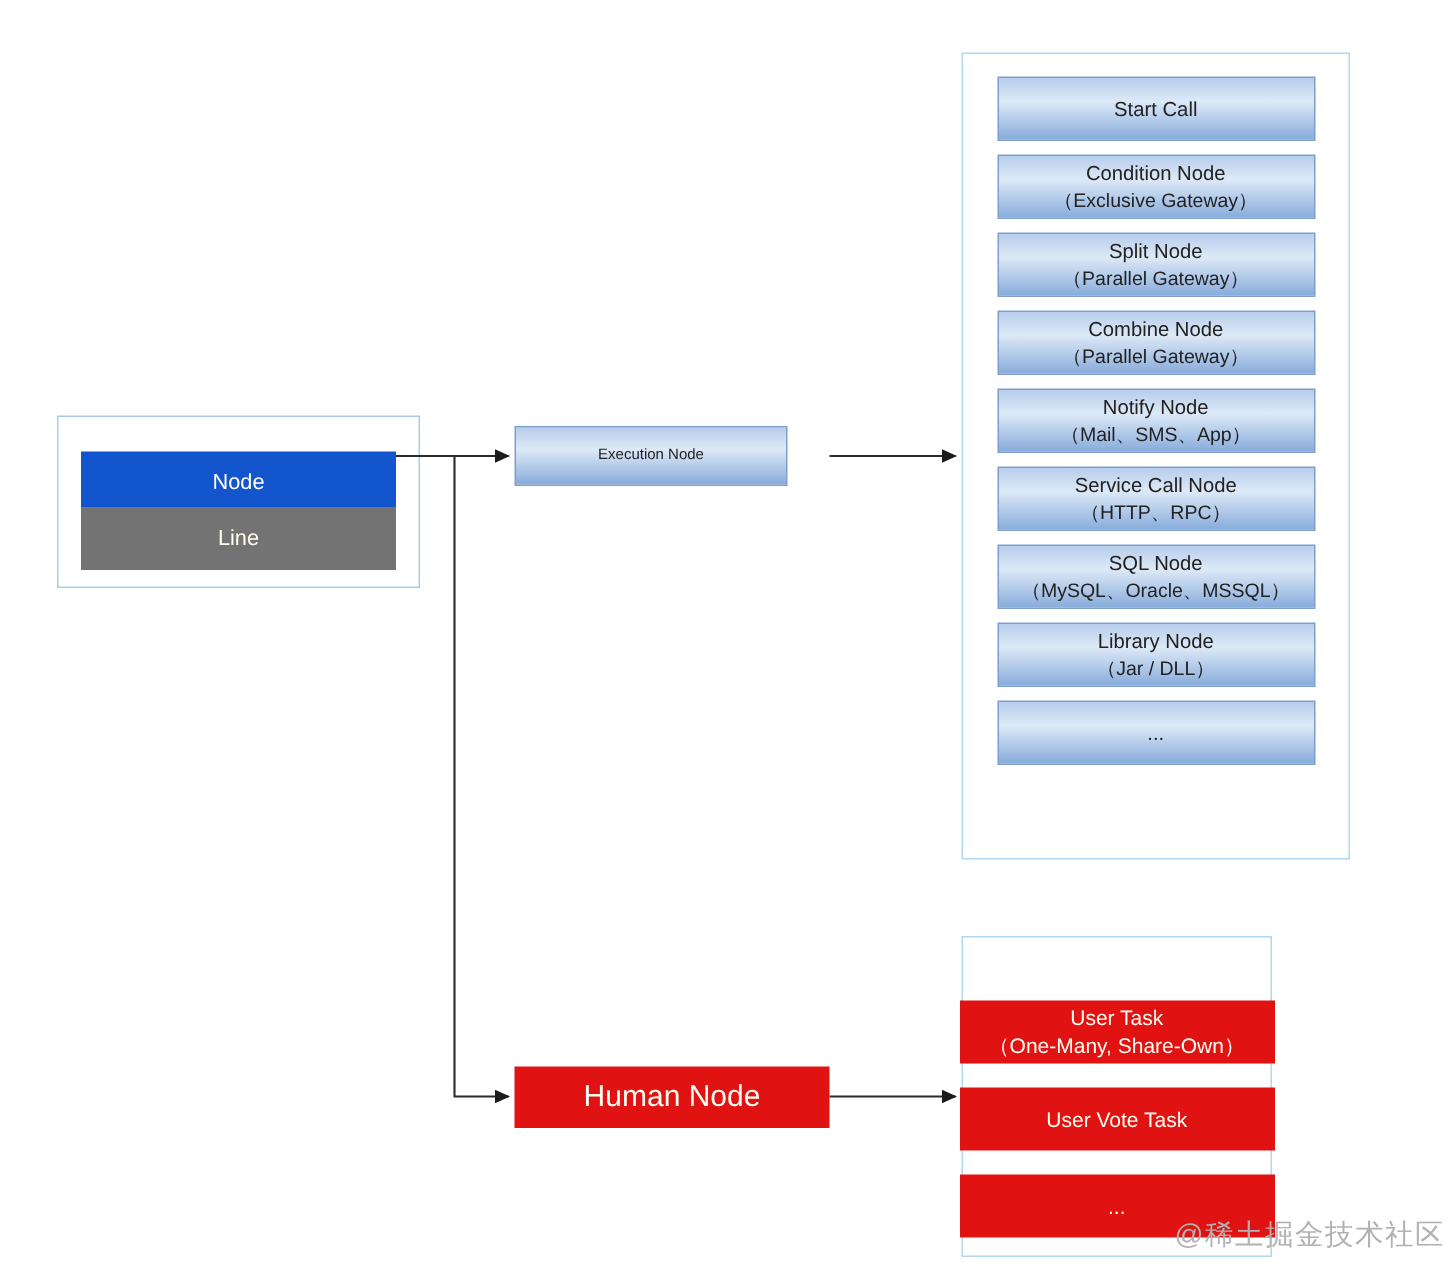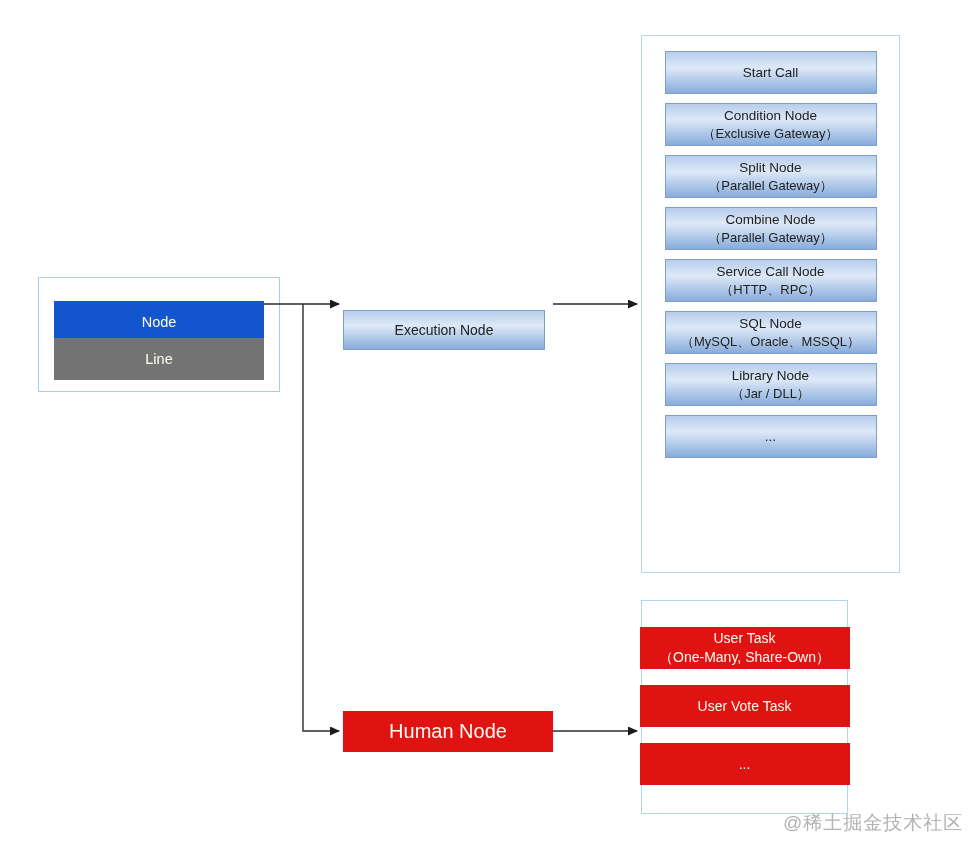--- a/index.html
+++ b/index.html
@@ -24,42 +24,42 @@
   .line-box{top:338px;height:42px;background:#737373;}
 
   
   .bluegrad{
     background:linear-gradient(180deg,#b7cdeb 0%,#dde9f7 38%,#88acdb 100%);
     border:1px solid #7e9ecb;
     color:#222222;
     display:flex;flex-direction:column;align-items:center;justify-content:center;
     text-align:center;line-height:1.32;white-space:nowrap;
   }
-  .exec-node{left:343px;top:284px;width:202px;height:40px;font-size:14px;margin-top:26px;}
+  .exec-node{left:343px;top:284px;width:182px;height:40px;font-size:10px;}
   .human-node{
     left:343px;top:711px;width:210px;height:41px;background:#e01212;
     display:flex;align-items:center;justify-content:center;
     color:#fffdf2;font-size:20px;
   }
 
   
   .exec-panel{
     left:641px;top:35px;width:259px;height:538px;
     border:1px solid #b0d6f0;background:#ffffff;
     display:flex;flex-direction:column;align-items:center;
     padding-top:15px;gap:9px;
   }
   .exec-panel .bluegrad{width:210px;min-height:41px;font-size:13px;flex:none;}
   .exec-panel .bluegrad .title{font-size:13.5px;}
 
   .human-panel{
-    left:641px;top:600px;width:207px;height:214px;
+    left:641px;top:624px;width:207px;height:214px;
     border:1px solid #b0d6f0;background:#ffffff;
     display:flex;flex-direction:column;align-items:center;
-    padding-top:26px;gap:16px;
+    padding-top:42px;gap:16px;
   }
   .red-box{
     width:210px;min-height:42px;background:#e01212;color:#fffdf2;
     display:flex;flex-direction:column;align-items:center;justify-content:center;
     text-align:center;font-size:14px;line-height:1.35;white-space:nowrap;flex:none;
   }
   .sub:empty{display:none;}
 
   .watermark{
     left:783px;top:810px;z-index:5;
@@ -97,20 +97,24 @@
   </div>
   <div class="bluegrad">
     <span class="title">Split Node</span>
     <span class="sub">（Parallel Gateway）</span>
   </div>
   <div class="bluegrad">
     <span class="title">Combine Node</span>
     <span class="sub">（Parallel Gateway）</span>
   </div>
   <div class="bluegrad">
+    <span class="title">Notify Node</span>
+    <span class="sub">（Mail、SMS、App）</span>
+  </div>
+  <div class="bluegrad">
     <span class="title">Service Call Node</span>
     <span class="sub">（HTTP、RPC）</span>
   </div>
   <div class="bluegrad">
     <span class="title">SQL Node</span>
     <span class="sub">（MySQL、Oracle、MSSQL）</span>
   </div>
   <div class="bluegrad">
     <span class="title">Library Node</span>
     <span class="sub">（Jar / DLL）</span>

